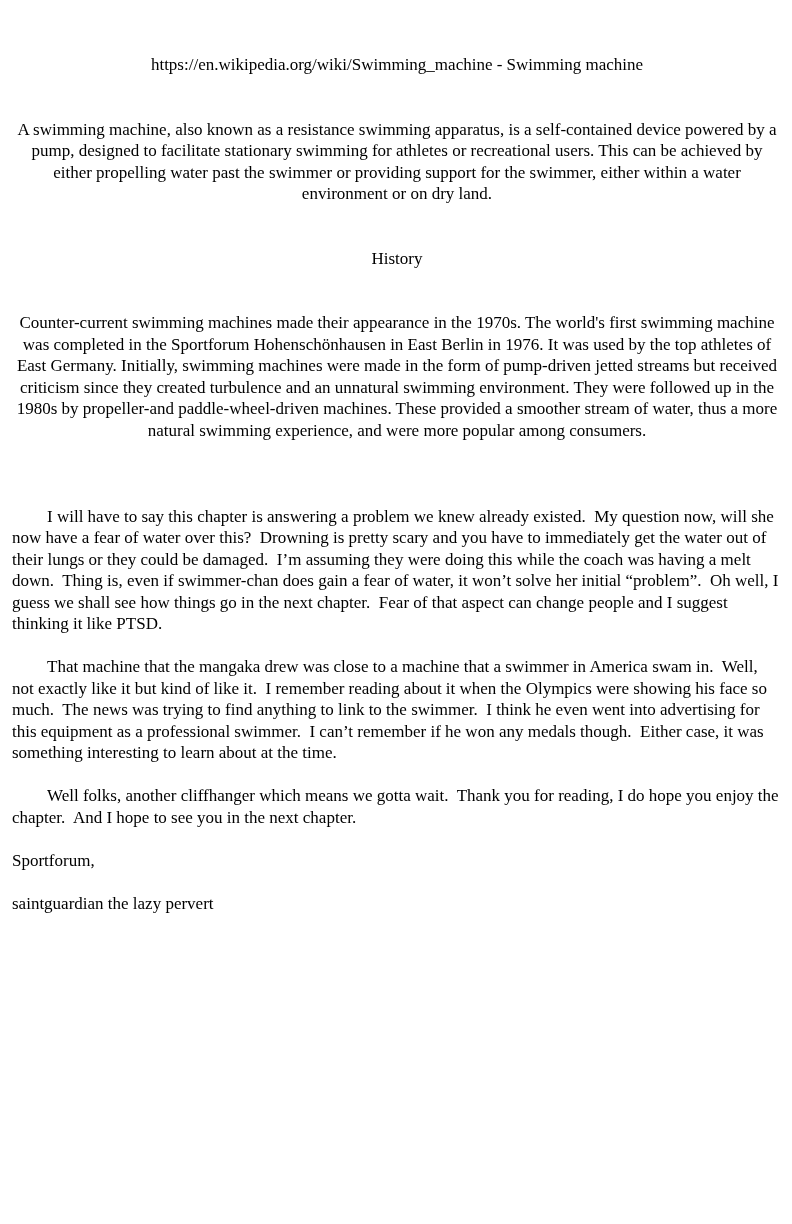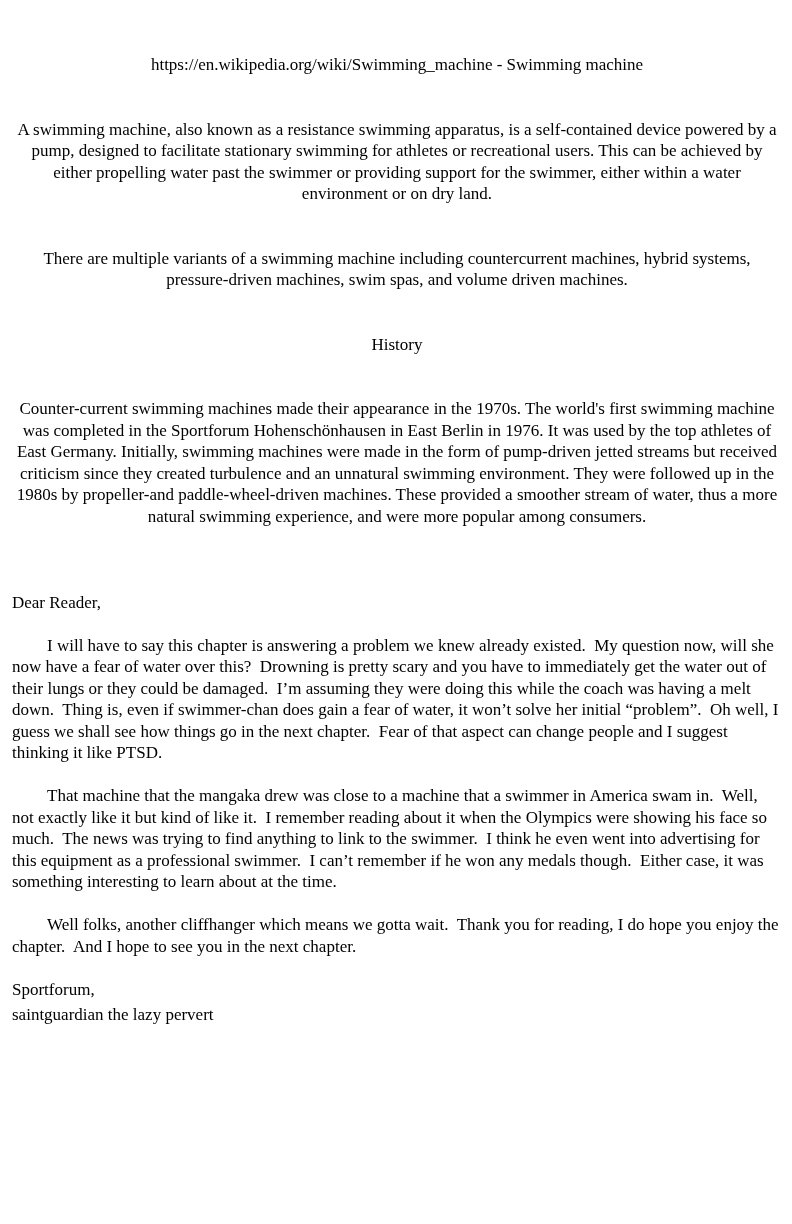--- a/index.html
+++ b/index.html
@@ -36,42 +36,40 @@
     white-space: pre-wrap;
   }
   .letter p.salutation {
     margin-top: 0;
   }
   .letter p.para {
     text-indent: 35px;
     font-family: Liberation Serif, serif;
   }
   .signature {
-    margin-top: 4px;
+    margin-top: 22px;
   }
   .signature div {
     margin: 0;
     white-space: pre-wrap;
   }
 </style>
 </head>
 <body>
 
 <div class="page">
 
   <section class="excerpt">
     <div class="xline">https://en.wikipedia.org/wiki/Swimming_machine - Swimming machine</div>
     <div class="xline">A swimming machine, also known as a resistance swimming apparatus, is a self-contained device powered by a pump, designed to facilitate stationary swimming for athletes or recreational users. This can be achieved by either propelling water past the swimmer or providing support for the swimmer, either within a water environment or on dry land.</div>
-    <div class="xline">There are multiple variants of a swimming machine including countercurrent machines, hybrid systems, pressure-driven machines, swim spas, and volume driven machines.</div>
     <div class="xline">History</div>
     <div class="xline">Counter-current swimming machines made their appearance in the 1970s. The world's first swimming machine was completed in the Sportforum Hohenschönhausen in East Berlin in 1976. It was used by the top athletes of East Germany. Initially, swimming machines were made in the form of pump-driven jetted streams but received criticism since they created turbulence and an unnatural swimming environment. They were followed up in the 1980s by propeller-and paddle-wheel-driven machines. These provided a smoother stream of water, thus a more natural swimming experience, and were more popular among consumers.</div>
   </section>
 
   <section class="letter">
-    <p class="salutation">Dear Reader,</p>
     <p class="para">I will have to say this chapter is answering a problem we knew already existed.  My question now, will she now have a fear of water over this?  Drowning is pretty scary and you have to immediately get the water out of their lungs or they could be damaged.  I’m assuming they were doing this while the coach was having a melt down.  Thing is, even if swimmer-chan does gain a fear of water, it won’t solve her initial “problem”.  Oh well, I guess we shall see how things go in the next chapter.  Fear of that aspect can change people and I suggest thinking it like PTSD.</p>
     <p class="para">That machine that the mangaka drew was close to a machine that a swimmer in America swam in.  Well, not exactly like it but kind of like it.  I remember reading about it when the Olympics were showing his face so much.  The news was trying to find anything to link to the swimmer.  I think he even went into advertising for this equipment as a professional swimmer.  I can’t remember if he won any medals though.  Either case, it was something interesting to learn about at the time.</p>
     <p class="para">Well folks, another cliffhanger which means we gotta wait.  Thank you for reading, I do hope you enjoy the chapter.  And I hope to see you in the next chapter.</p>
     <p class="closing">Sportforum,</p>
     <div class="signature">
       <div>saintguardian the lazy pervert</div>
     </div>
   </section>
 
 </div>

